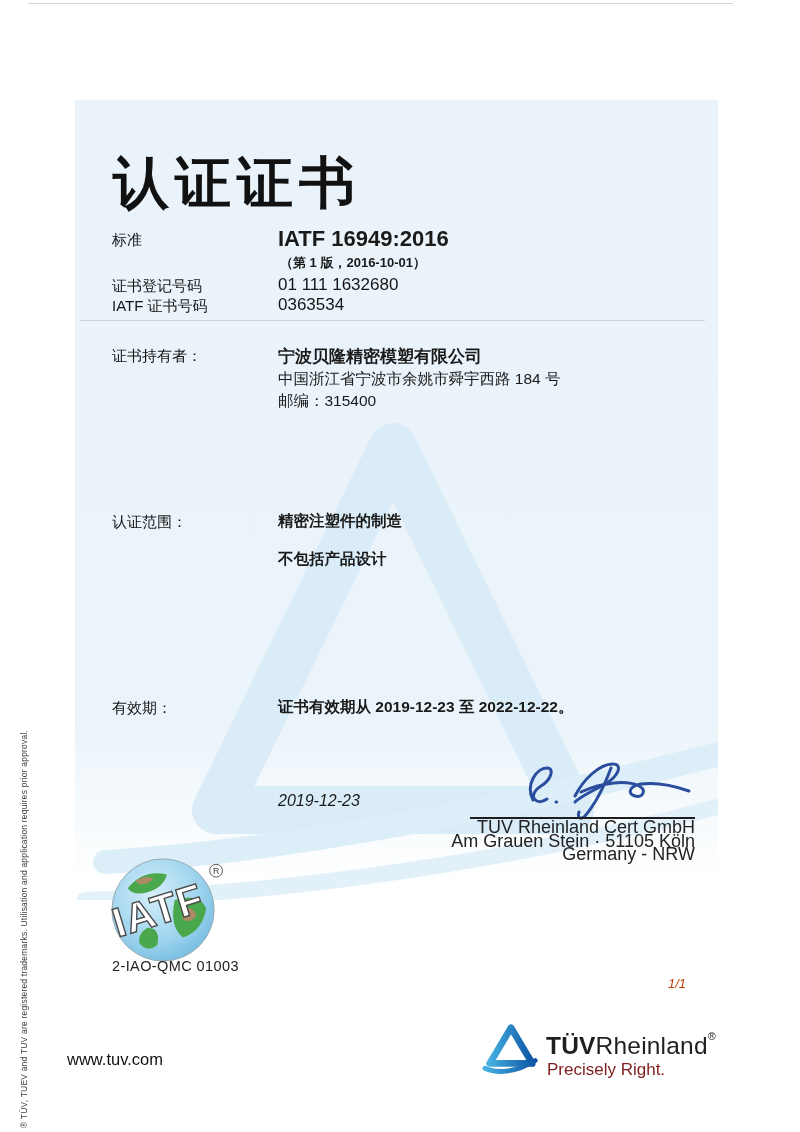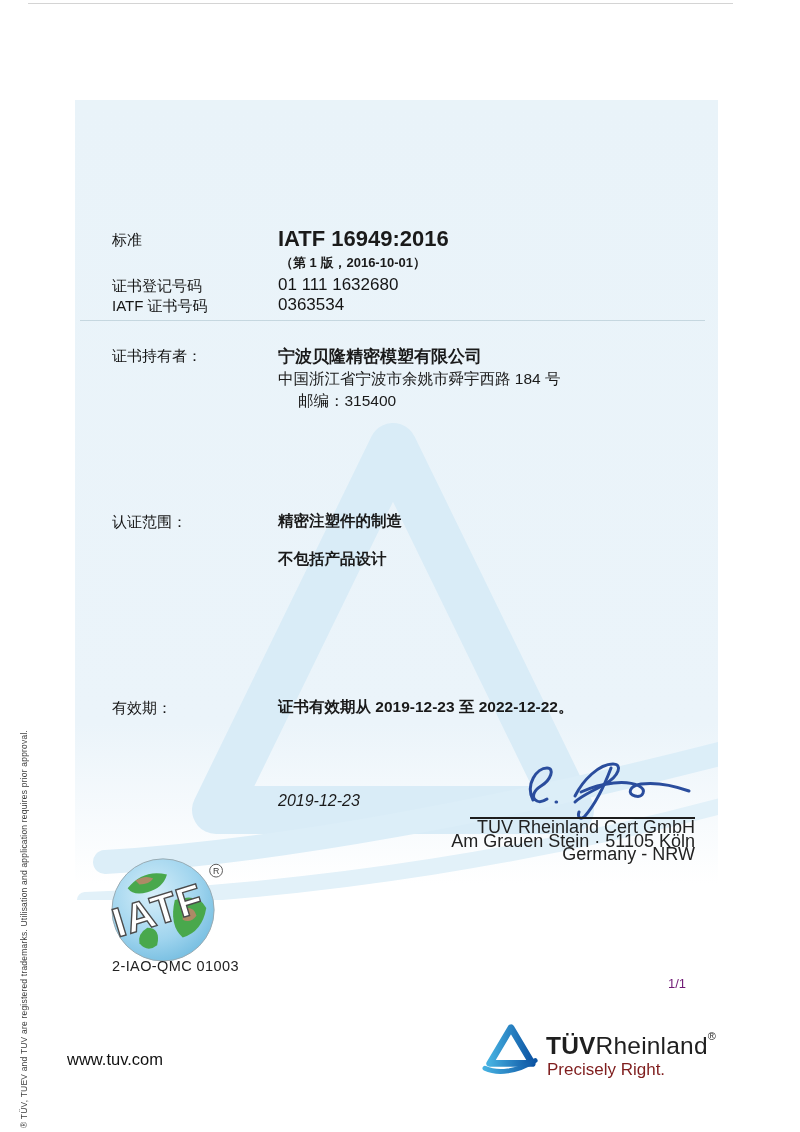--- a/index.html
+++ b/index.html
@@ -16,37 +16,37 @@
   .title { position:absolute; left:113px; top:146px; font-size:56px; font-weight:bold; letter-spacing:6px; color:#111; }
 
   .lbl { position:absolute; left:112px; font-size:15px; color:#151515; }
   .val { position:absolute; left:278px; font-size:17px; color:#151515; }
   .std-val { position:absolute; left:278px; top:226px; font-size:22px; font-weight:bold; }
   .std-edition { position:absolute; left:280px; top:254px; font-size:13px; font-weight:bold; }
   .sep { position:absolute; left:80px; top:320px; width:625px; height:1px; background:#a7bfcb; opacity:.55; }
 
   .holder-name { position:absolute; left:278px; top:345px; font-size:17px; font-weight:bold; }
   .holder-addr { position:absolute; left:278px; top:369px; font-size:15.5px; }
-  .holder-post { position:absolute; left:278px; top:391px; font-size:15.5px;margin-left:20px; }
+  .holder-post { position:absolute; left:278px; top:391px; font-size:15.5px; }
 
   .scope1 { position:absolute; left:278px; top:511px; font-size:15.5px; font-weight:bold; }
   .scope2 { position:absolute; left:278px; top:549px; font-size:15.5px; font-weight:bold; }
   .statement { position:absolute; left:278px; top:646px; font-size:15.5px; font-weight:bold; }
   .validity { position:absolute; left:278px; top:697px; font-size:15.5px; font-weight:bold; }
 
   .issue-date { position:absolute; left:278px; top:792px; font-size:16px;font-style:italic; }
   .signature-svg { position:absolute; left:523px; top:758px; width:172px; height:62px; }
   .sig-line { position:absolute; left:470px; top:817px; width:225px; height:1.5px; background:#1d1d1d; }
   .issuer { position:absolute; left:420px; top:821px; width:275px; text-align:right; font-size:18px; line-height:11.5px; color:#222; }
   .issuer div { margin-bottom:1px; line-height:12.5px; }
 
   .iatf-logo { position:absolute; left:106px; top:851px; width:118px; height:112px; }
   .iatf-code { position:absolute; left:112px; top:958px; font-size:14.5px; letter-spacing:.4px; color:#222; }
 
-  .page-num { position:absolute; left:668px; top:976px; font-size:13px; color:#701a75; }
+  .page-num { position:absolute; left:668px; top:976px; font-size:13px; color:#c2410c;font-style:italic; }
 
   .footer-url { position:absolute; left:67px; top:1050px; font-size:16.5px; color:#111; }
 
   .tuv-logo { position:absolute; left:482px; top:1020px; width:58px; height:56px; }
   .brand { position:absolute; left:546px; top:1030px; font-size:24.5px; color:#1f1f1f; letter-spacing:.2px; }
   .brand .b { font-weight:bold; }
   .brand sup { font-size:11px; vertical-align:14px; }
   .tagline { position:absolute; left:547px; top:1060px; font-size:17px; color:#7f1d1d; }
 
   .side-note { position:absolute; left:19px; top:1128px; transform:rotate(-90deg); transform-origin:0 0;
@@ -60,20 +60,21 @@
   <div class="scan-line"></div>
 
   <div class="panel"></div>
 
   <svg class="watermark" viewBox="0 0 643 800">
     <path d="M 318 347 L 141 710 L 495 710 Z" fill="none" stroke="#d9ecf7" stroke-width="48" stroke-linejoin="round"></path>
     <path d="M 30 762 C 200 752, 420 712, 660 650" fill="none" stroke="#dceef8" stroke-width="24" stroke-linecap="round"></path>
     <path d="M 10 800 C 250 792, 480 752, 668 700" fill="none" stroke="#e2f1f9" stroke-width="16" stroke-linecap="round"></path>
   </svg>
 
+  <div class="title">认证证书</div>
 
   <div class="lbl" style="top:231px">标准</div>
   <div class="std-val">IATF 16949:2016</div>
   <div class="std-edition">（第 1 版，2016-10-01）</div>
 
   <div class="lbl" style="top:277px">证书登记号码</div>
   <div class="val" style="top:275px">01 111 1632680</div>
   <div class="lbl" style="top:297px">IATF 证书号码</div>
   <div class="val" style="top:295px">0363534</div>
 

